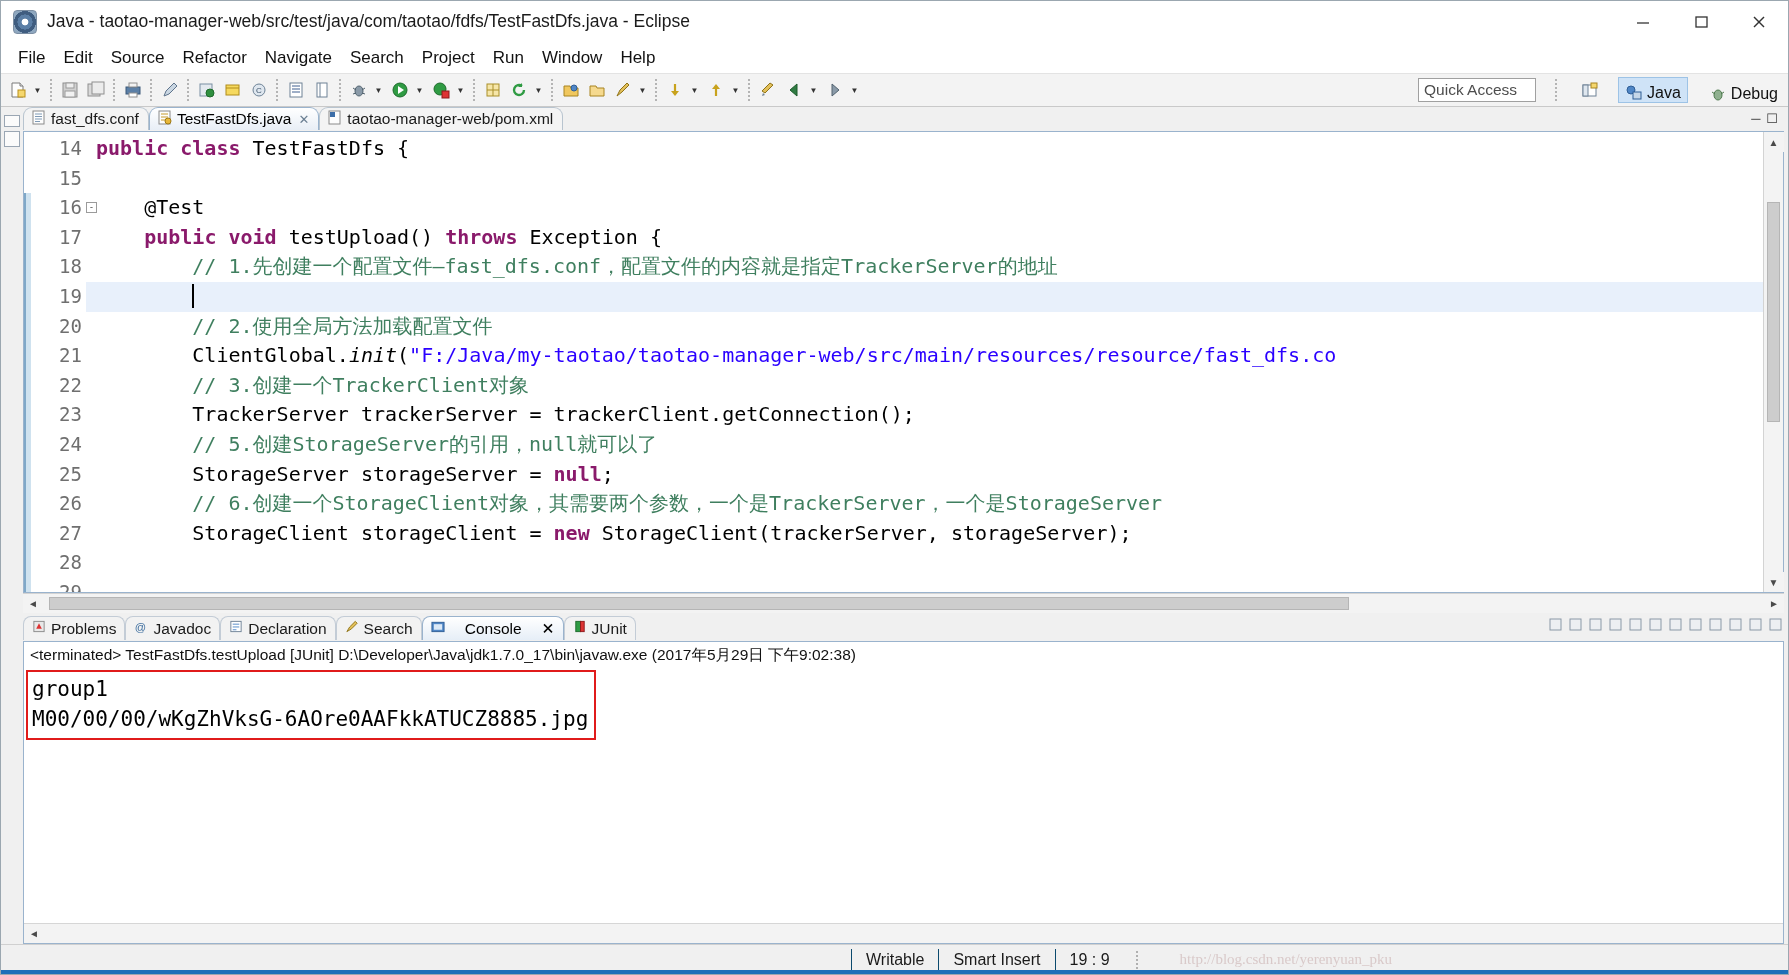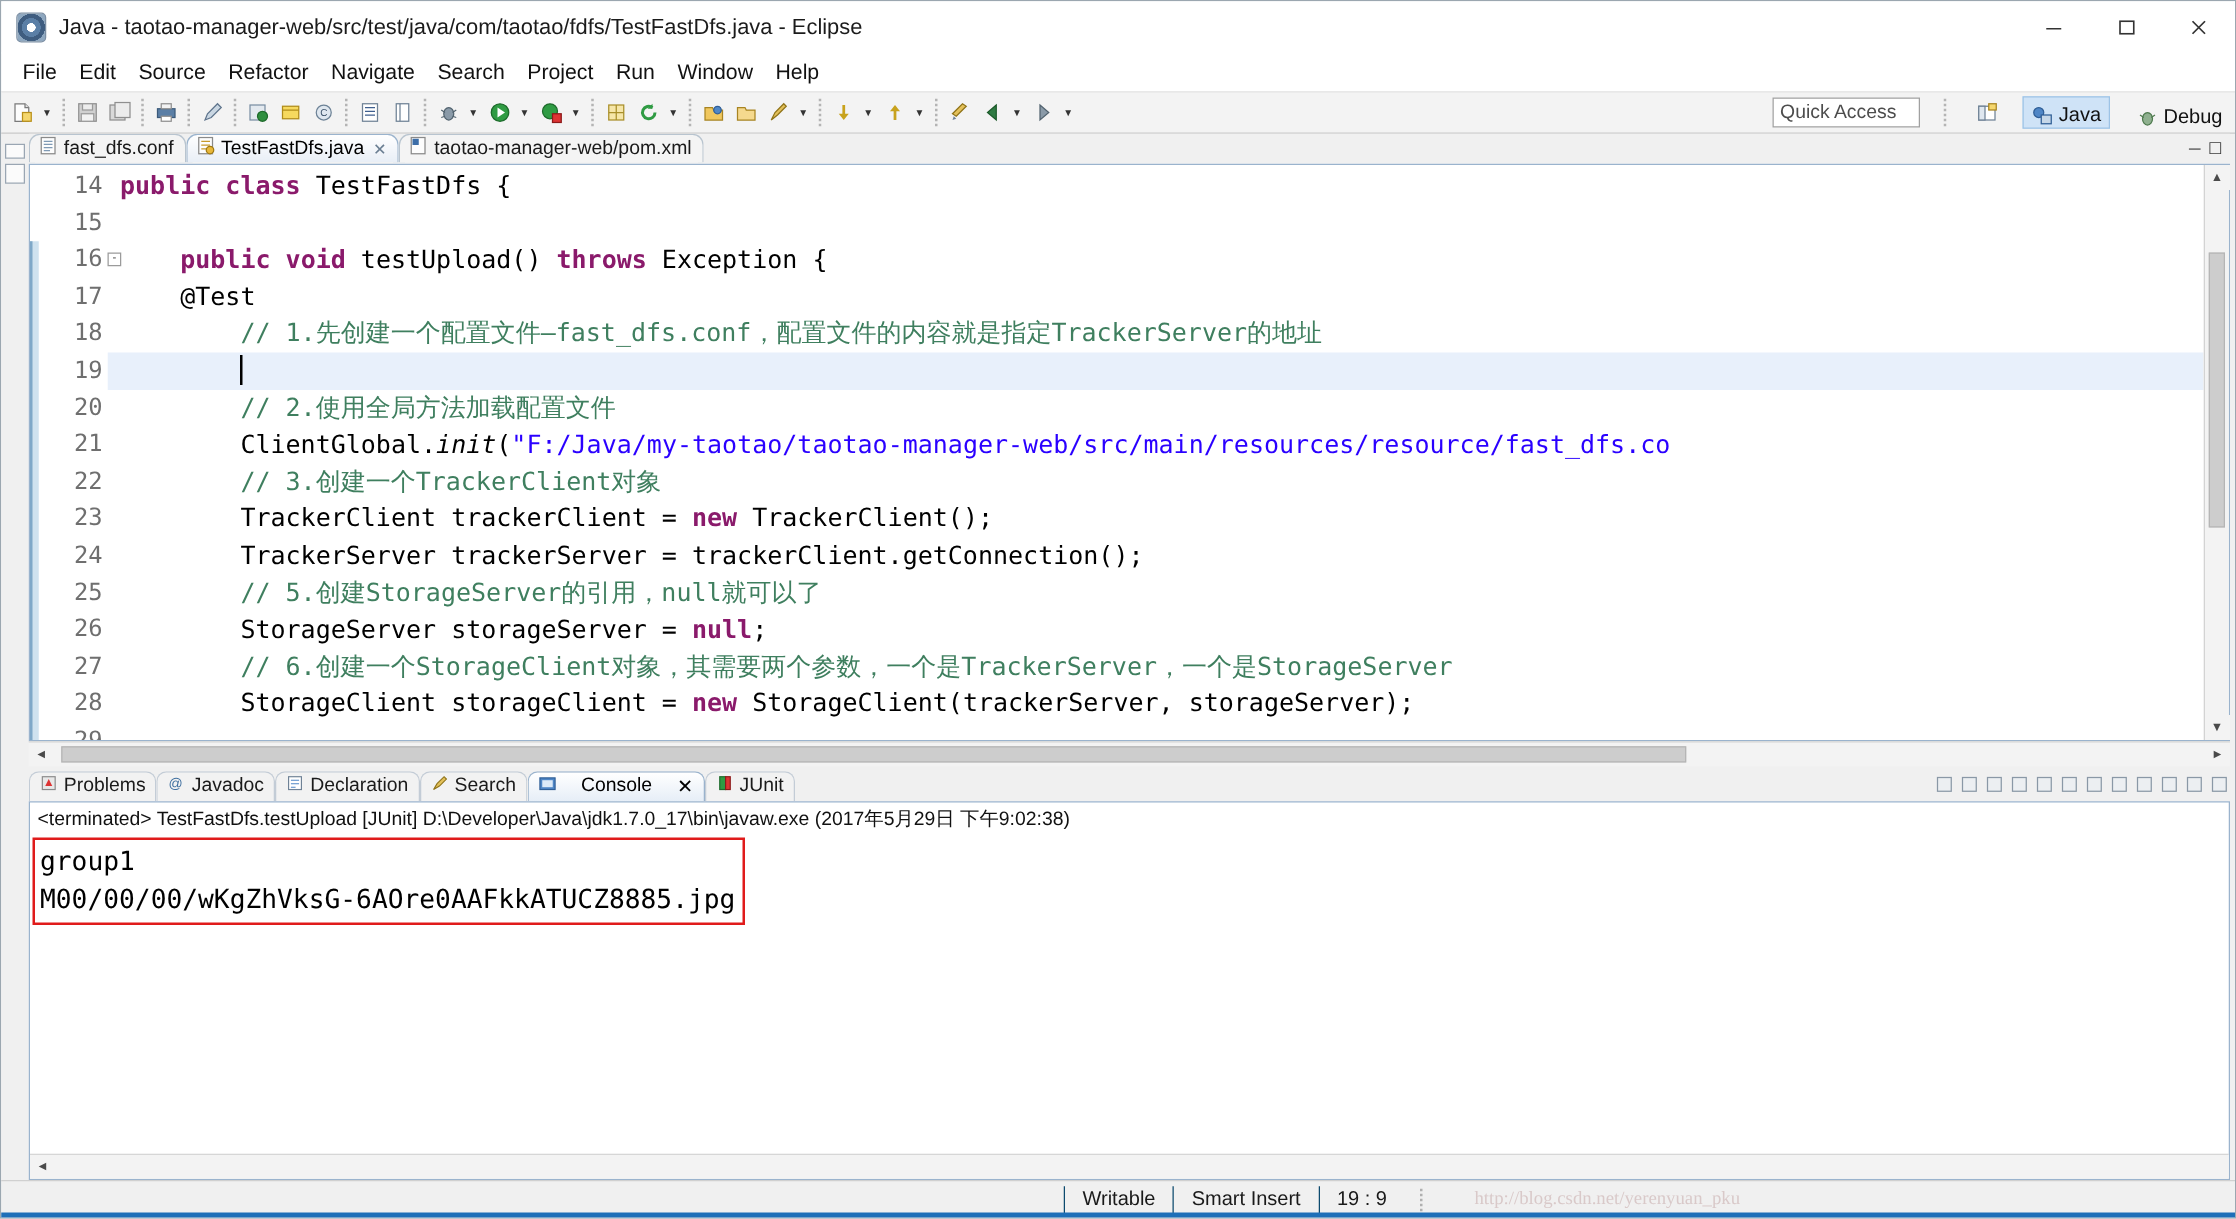--- a/index.html
+++ b/index.html
@@ -315,21 +315,21 @@
     flex: 1 1 auto;
     display: flex;
     flex-direction: column;
     min-height: 0;
     margin-top: 3px;
   }
   .ctabbar {
     height: 25px;
     flex: 0 0 25px;
     display: flex;
-    align-items: center;
+    align-items: flex-start;
     background: #f0f0f0;
     position: relative;
   }
   .ctab {
     height: 24px;
     display: flex; align-items: center; gap: 5px;
     padding: 0 8px;
     font-size: 15.5px;
     color: #1a1a1a;
     border: 1px solid #c3ccd6;
@@ -718,28 +718,27 @@
                 <div class="gl">25</div>
                 <div class="gl">26</div>
                 <div class="gl">27</div>
                 <div class="gl">28</div>
                 <div class="gl">29</div>
                 <div class="changebar" style="top: 61.2px; height: 414.4px;"></div>
               </div>
             <div class="codecol" id="codecol">
                 <div class="cline"><span class="kw">public class</span><span> TestFastDfs {</span></div>
                 <div class="cline"><span></span></div>
+                <div class="cline"><span>    @Test</span></div>
                 <div class="cline"><span>    </span><span class="kw">public void</span><span> testUpload() </span><span class="kw">throws</span><span> Exception {</span></div>
-                <div class="cline"><span>    @Test</span></div>
                 <div class="cline"><span class="cmt">        // 1.先创建一个配置文件—fast_dfs.conf，配置文件的内容就是指定TrackerServer的地址</span></div>
                 <div class="cline cur"><span>        </span><span class="caret"></span></div>
                 <div class="cline"><span class="cmt">        // 2.使用全局方法加载配置文件</span></div>
                 <div class="cline"><span>        ClientGlobal.</span><span class="it">init</span><span>(</span><span class="str">"F:/Java/my-taotao/taotao-manager-web/src/main/resources/resource/fast_dfs.co</span></div>
                 <div class="cline"><span class="cmt">        // 3.创建一个TrackerClient对象</span></div>
-                <div class="cline"><span>        TrackerClient trackerClient = </span><span class="kw">new</span><span> TrackerClient();</span></div>
                 <div class="cline"><span>        TrackerServer trackerServer = trackerClient.getConnection();</span></div>
                 <div class="cline"><span class="cmt">        // 5.创建StorageServer的引用，null就可以了</span></div>
                 <div class="cline"><span>        StorageServer storageServer = </span><span class="kw">null</span><span>;</span></div>
                 <div class="cline"><span class="cmt">        // 6.创建一个StorageClient对象，其需要两个参数，一个是TrackerServer，一个是StorageServer</span></div>
                 <div class="cline"><span>        StorageClient storageClient = </span><span class="kw">new</span><span> StorageClient(trackerServer, storageServer);</span></div>
               </div>
           </div>
           <div class="vscroll">
             <div class="sb-arrow">▲</div>
             <div class="sb-thumb" style="top:70px;height:220px;"></div>

